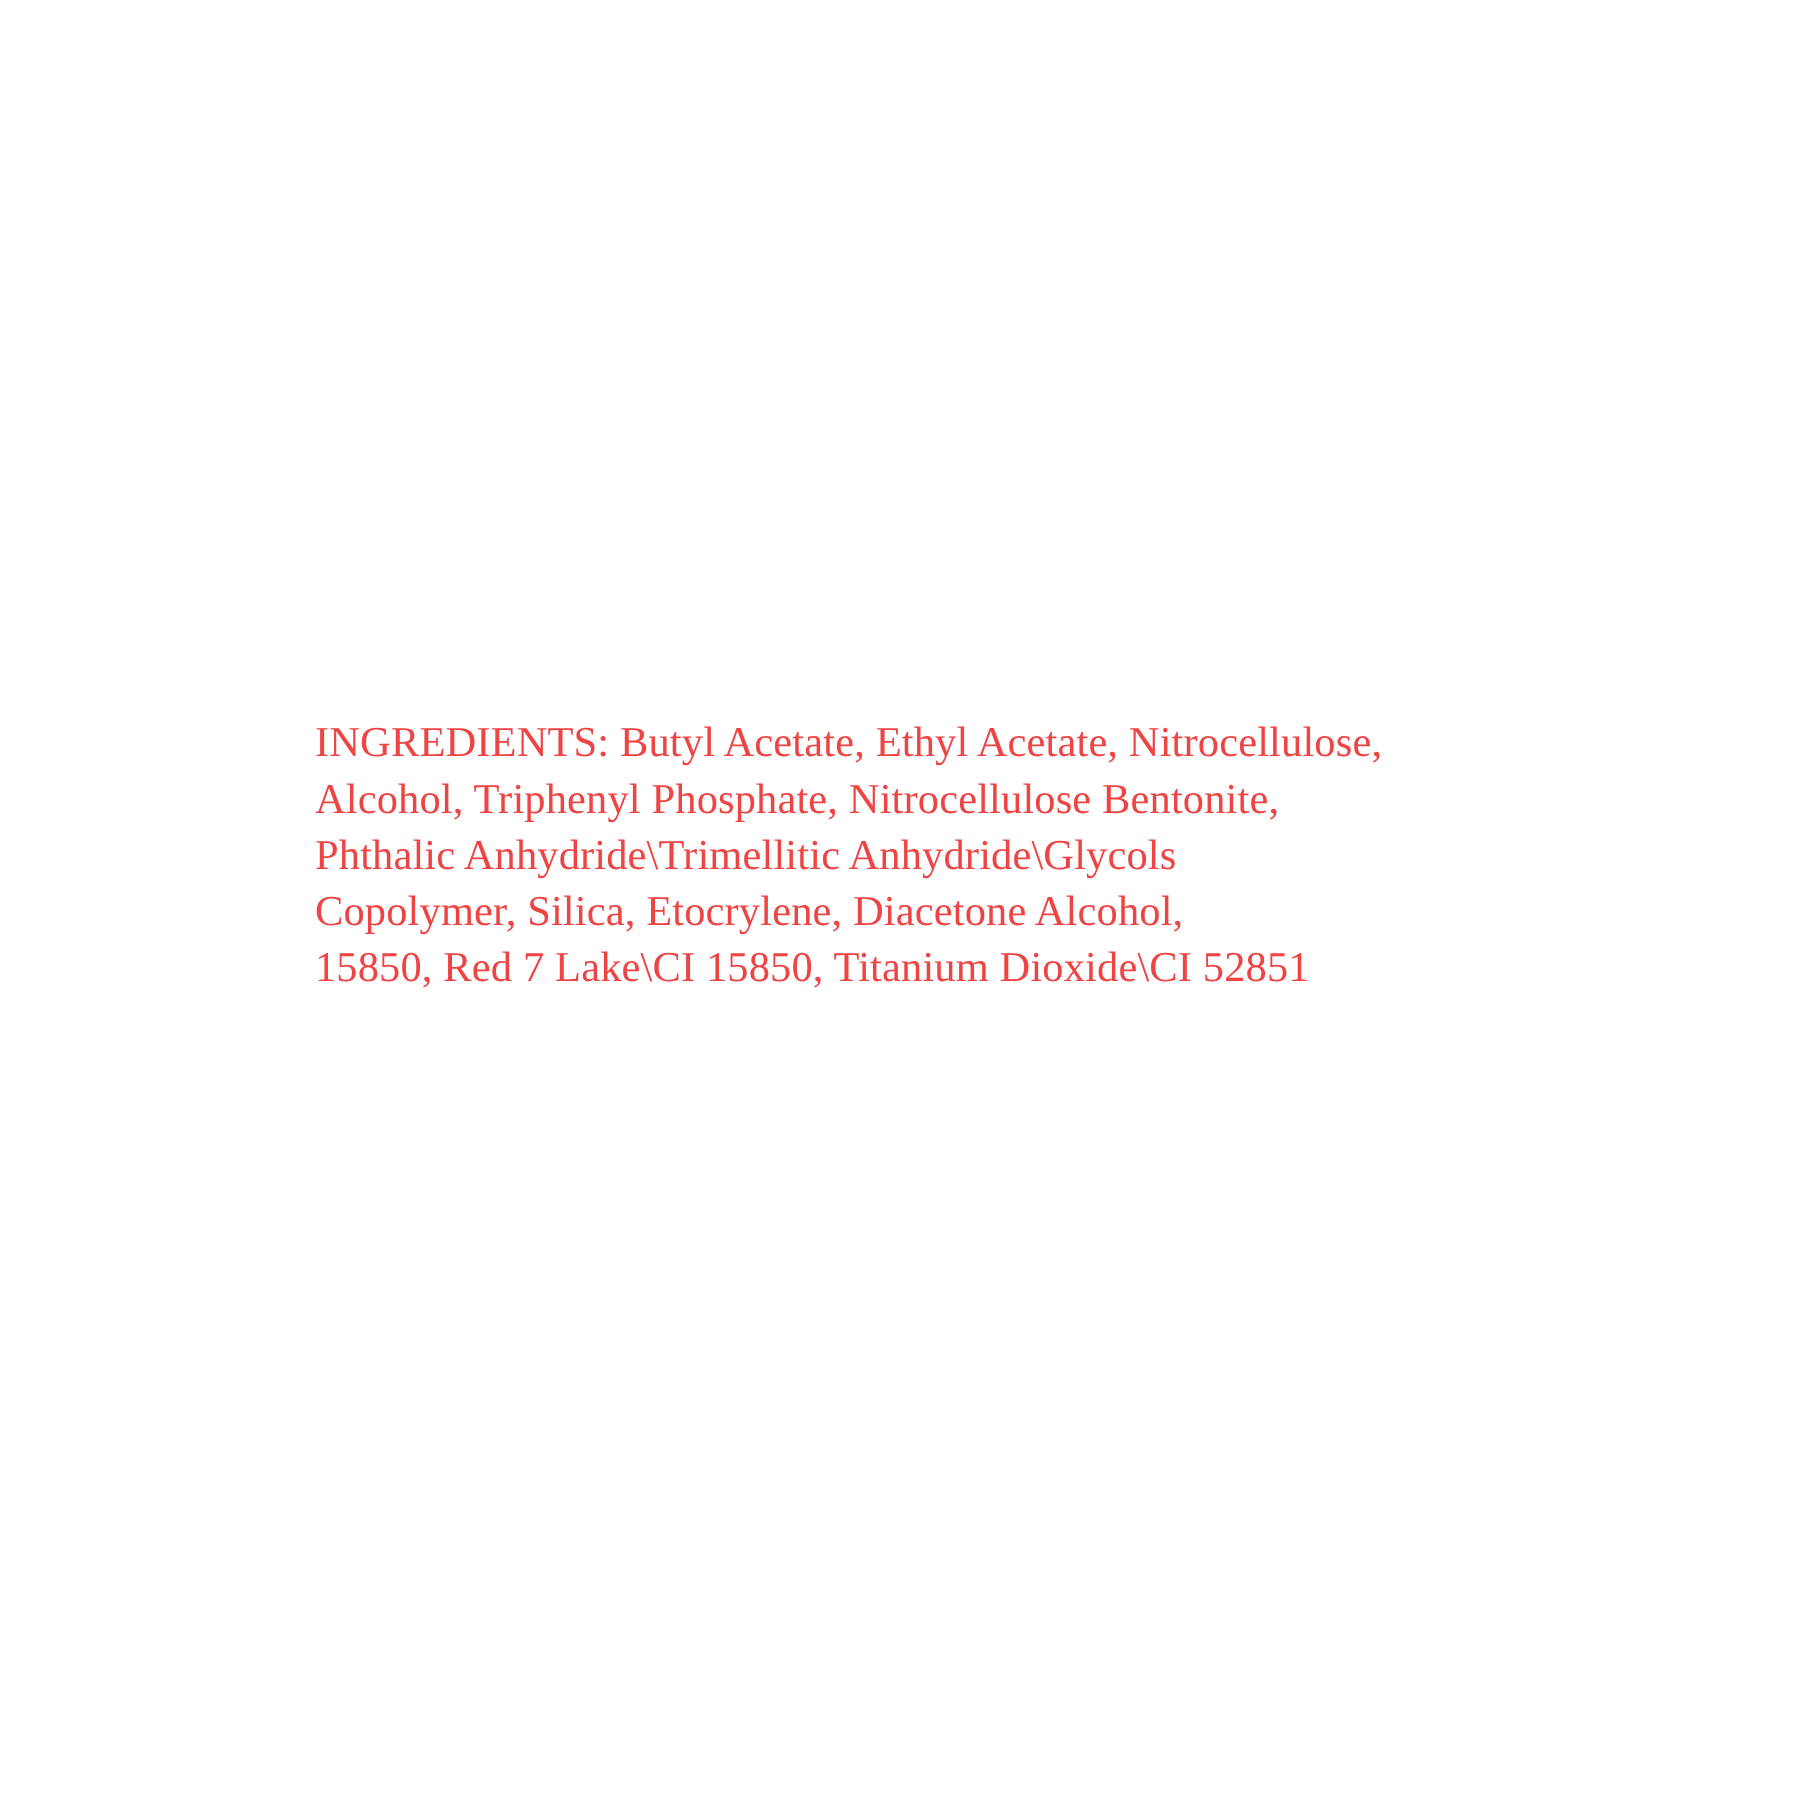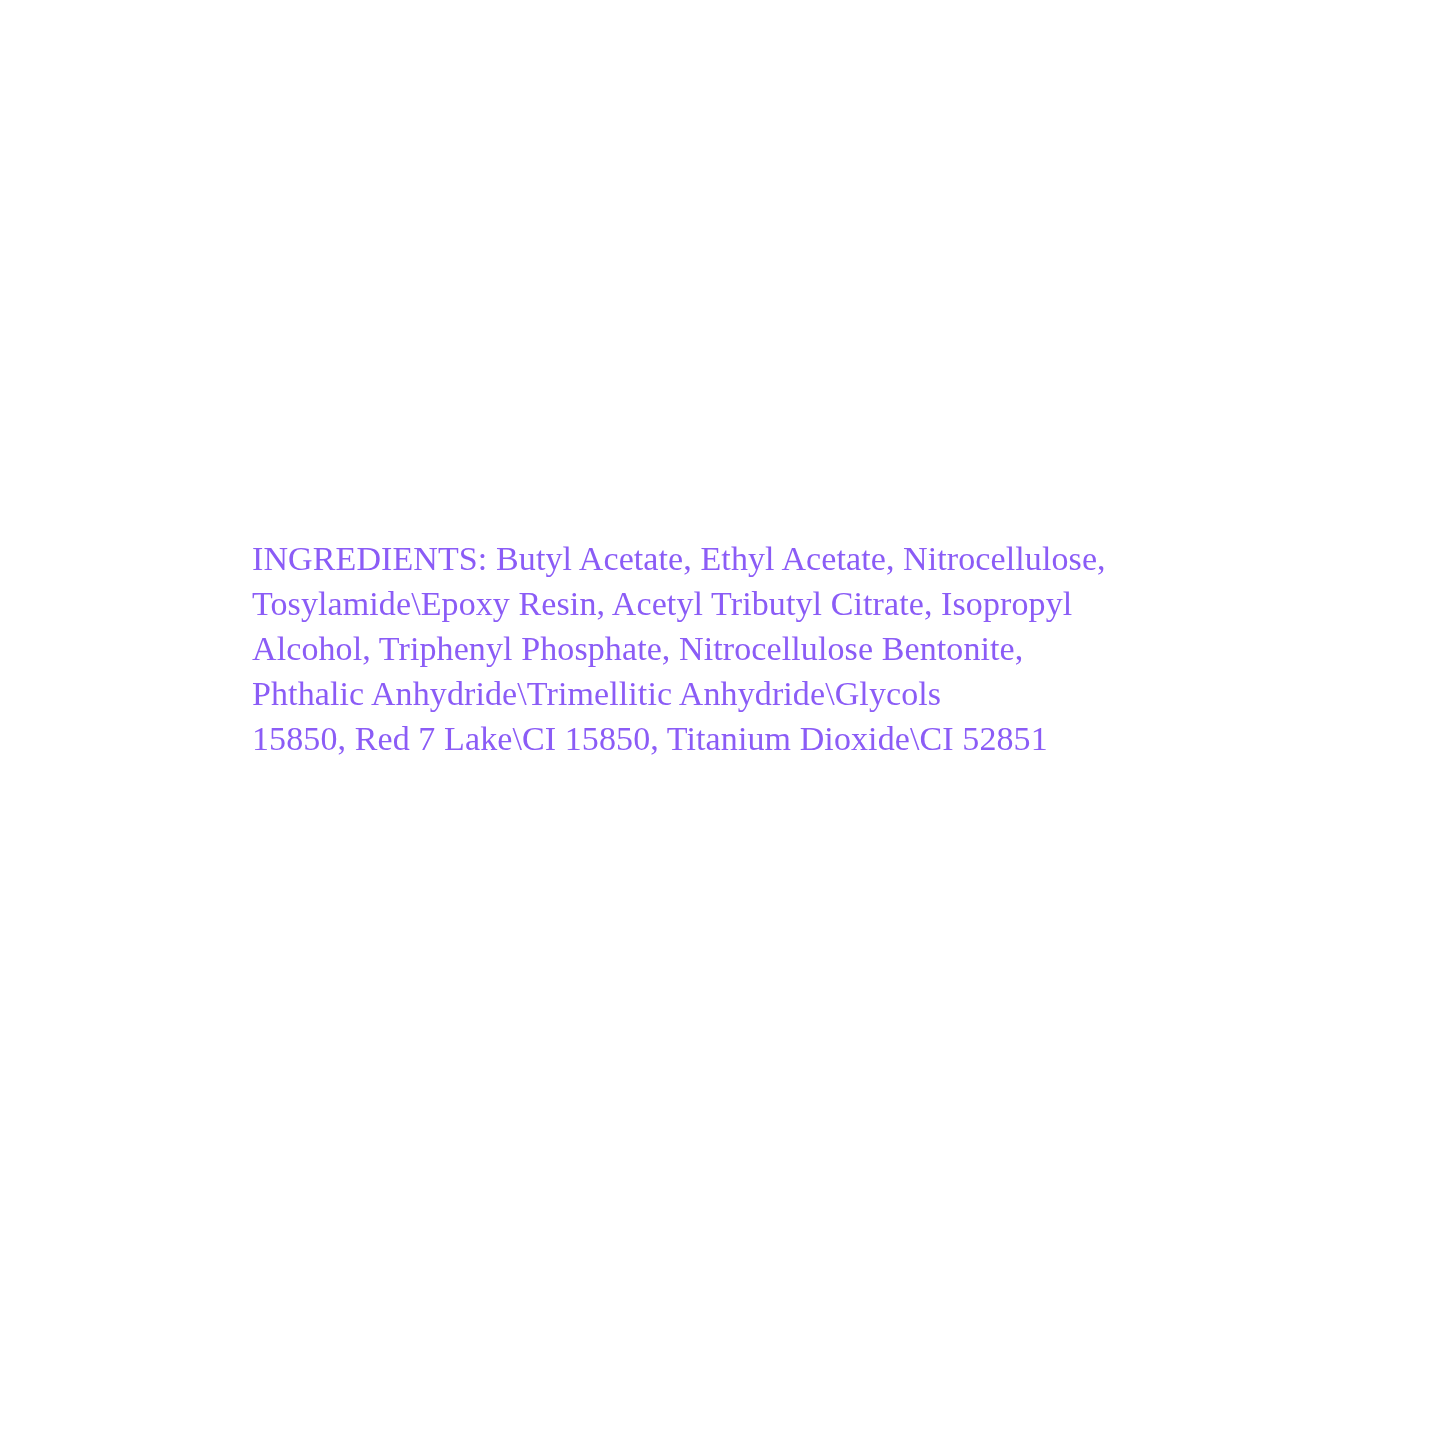--- a/index.html
+++ b/index.html
@@ -10,34 +10,34 @@
   body {
     width: 1445px;
     height: 1445px;
     position: relative;
     overflow: hidden;
     font-family: "Liberation Serif", "DejaVu Serif", serif;
   }
   .ingredients-block {
     position: absolute;
     left: 252px;
-    top: 536px;
+    top: 572px;
     width: 1000px;
-    color: #8b5cf6;
+    color: #ef4444;
     font-size: 34px;
     line-height: 45px;
     letter-spacing: 0.1px;
     text-align: left;
   }
   .ingredients-line {
     white-space: nowrap;
   }
 </style>
 </head>
 <body>
 
 <div class="ingredients-block">
   <div class="ingredients-line">INGREDIENTS: Butyl Acetate, Ethyl Acetate, Nitrocellulose,</div>
-  <div class="ingredients-line">Tosylamide\Epoxy Resin, Acetyl Tributyl Citrate, Isopropyl</div>
   <div class="ingredients-line">Alcohol, Triphenyl Phosphate, Nitrocellulose Bentonite,</div>
   <div class="ingredients-line">Phthalic Anhydride\Trimellitic Anhydride\Glycols</div>
+  <div class="ingredients-line">Copolymer, Silica, Etocrylene, Diacetone Alcohol,</div>
   <div class="ingredients-line">15850, Red 7 Lake\CI 15850, Titanium Dioxide\CI 52851</div>
 </div>
 
 </body></html>

